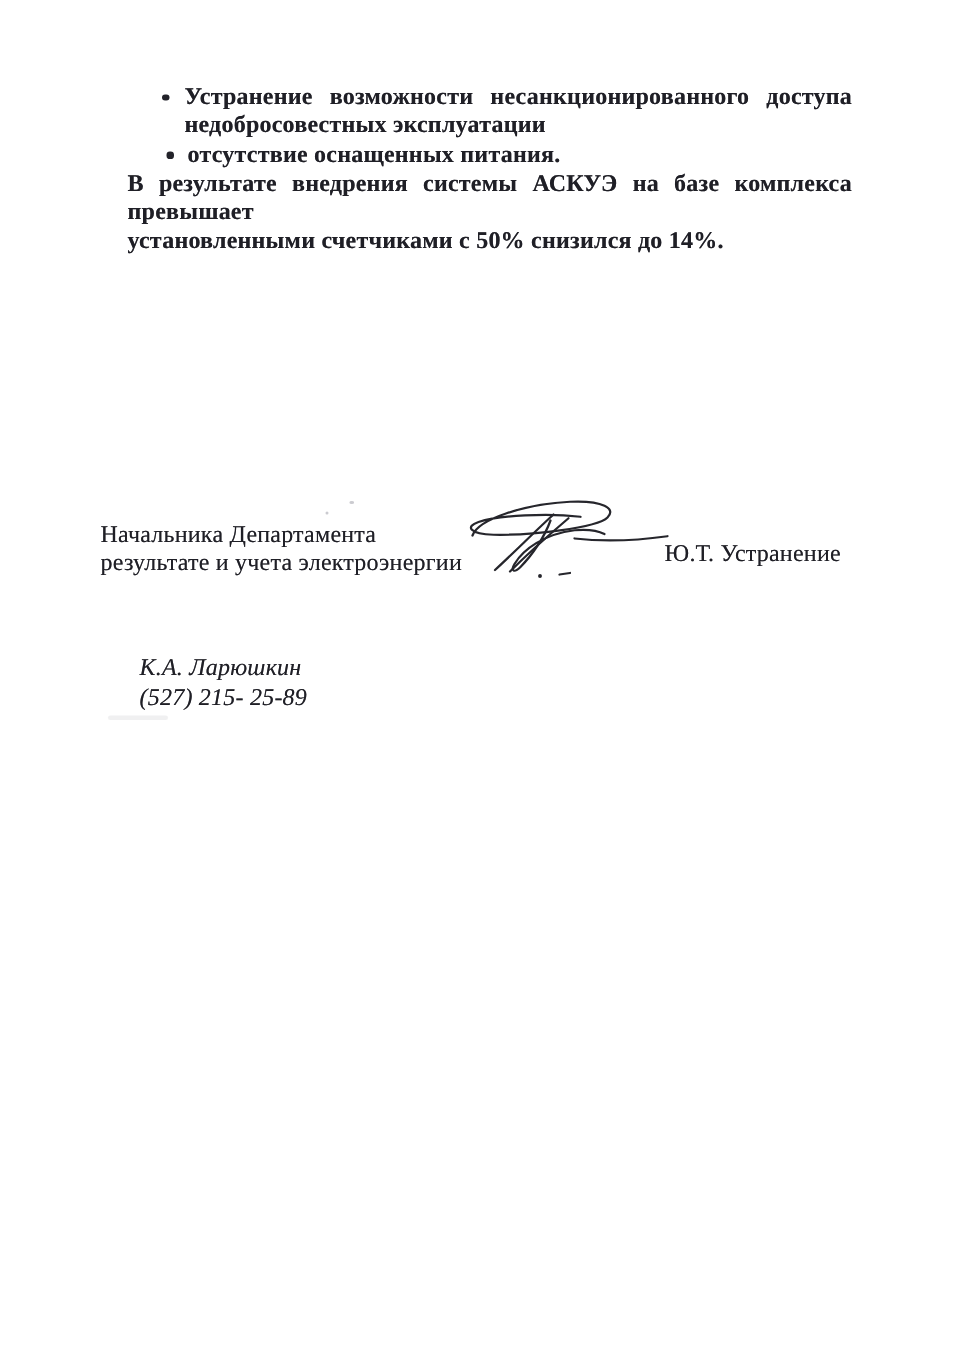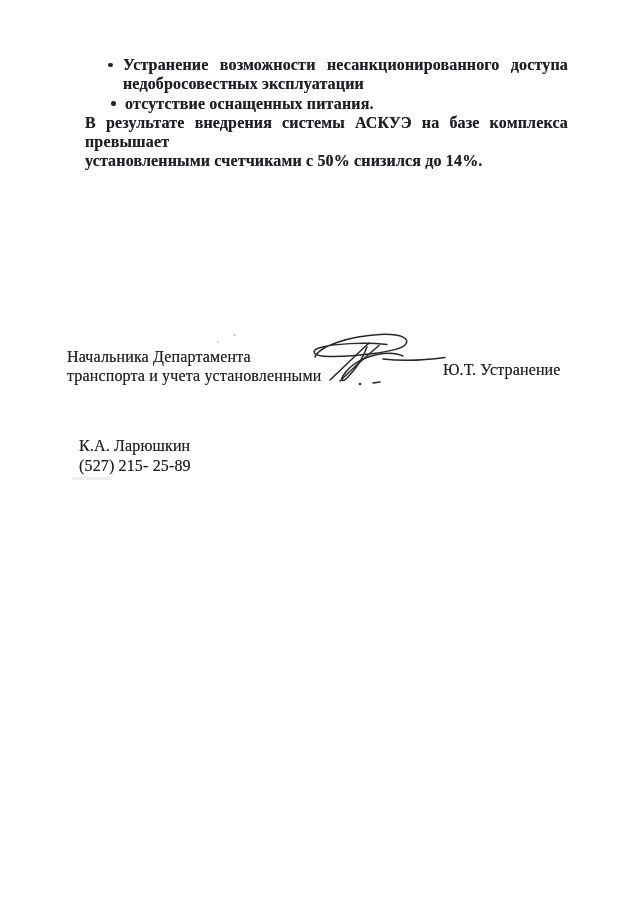--- a/index.html
+++ b/index.html
@@ -25,21 +25,21 @@
     width: 4.5px; height: 4.5px; background: #23232a; border-radius: 50%;
   }
   .li-item { position: relative; padding-left: 40px; }
   .li-item .dot {
     position: absolute; left: 26px; top: 7.5px;
     width: 4.5px; height: 4.5px; background: #23232a; border-radius: 50%;
   }
   .sig-block { position: absolute; left: 67px; top: 303px; width: 483px; height: 80px; margin-top: 44px; }
   .sig-name { position: absolute; left: 376px; top: 13px; white-space: nowrap; }
   .sig-svg { position: absolute; left: 238px; top: -22px; width: 142px; height: 82px; }
-  .contact-block { position: absolute; left: 79px; top: 436px; line-height: 19.5px; }
+  .contact-block { position: absolute; left: 93px; top: 436px; line-height: 19.5px; font-style: italic; }
   .speck {
     position: absolute; width: 2px; height: 2px;
     background: #a9a9b0; border-radius: 50%; opacity: 0.6;
   }
   .speck-1 { left: 217px; top: 341px; }
   .speck-2 { left: 233px; top: 334px; width: 3px; height: 1.5px; }
   .smudge {
     position: absolute; left: 72px; top: 477px; width: 40px; height: 3px;
     background: #e3e3e6; opacity: 0.55; border-radius: 2px;
   }
@@ -66,21 +66,21 @@
 
     <div>
       <div class="line jl">В результате внедрения системы АСКУЭ на базе комплекса превышает</div>
       <div class="line">установленными счетчиками с 50% снизился до 14%.</div>
     </div>
 
   </div>
 
   <div class="sig-block">
     <div class="line">Начальника Департамента</div>
-    <div class="line">транспорта и учета установленными</div>
+    <div class="line">результате и учета электроэнергии</div>
 
     <svg class="sig-svg" viewBox="0 0 142 82" fill="none" stroke="#26262c" stroke-width="1.5" stroke-linecap="round" stroke-linejoin="round">
       <path d="M10,32 C14,21 45,11 75,9.5 C97,8.5 106,14 100,20 C93,27 48,32 24,31.5 C8,31 5,26 14,23 C28,18.5 60,17 82,19.5"></path>
       <path d="M62,22 C58,33 50,45 42,53 C38,57 35,56 38,51 C44,41 58,31 78,28.5 C88,27.5 94,29 98,31"></path>
       <path d="M25,55 C38,43 54,27 64,18"></path>
       <path d="M35,56 C48,43 64,29 74,20.5"></path>
       <path d="M78,34 C100,36.5 122,35 140,32.5"></path>
       <circle cx="55" cy="59" r="1.3" fill="#26262c" stroke="none"></circle>
       <path d="M68,58 L75,57"></path>
     </svg>

